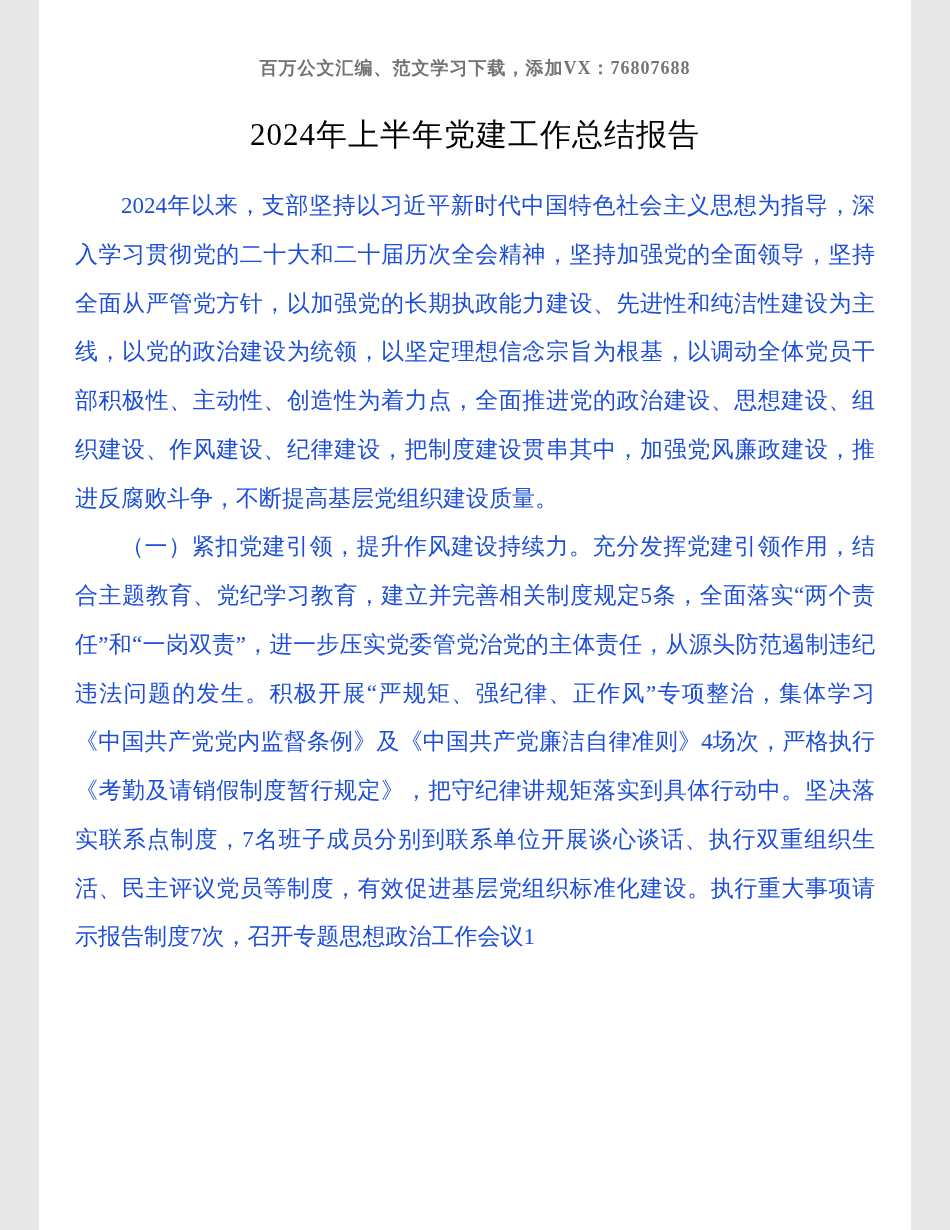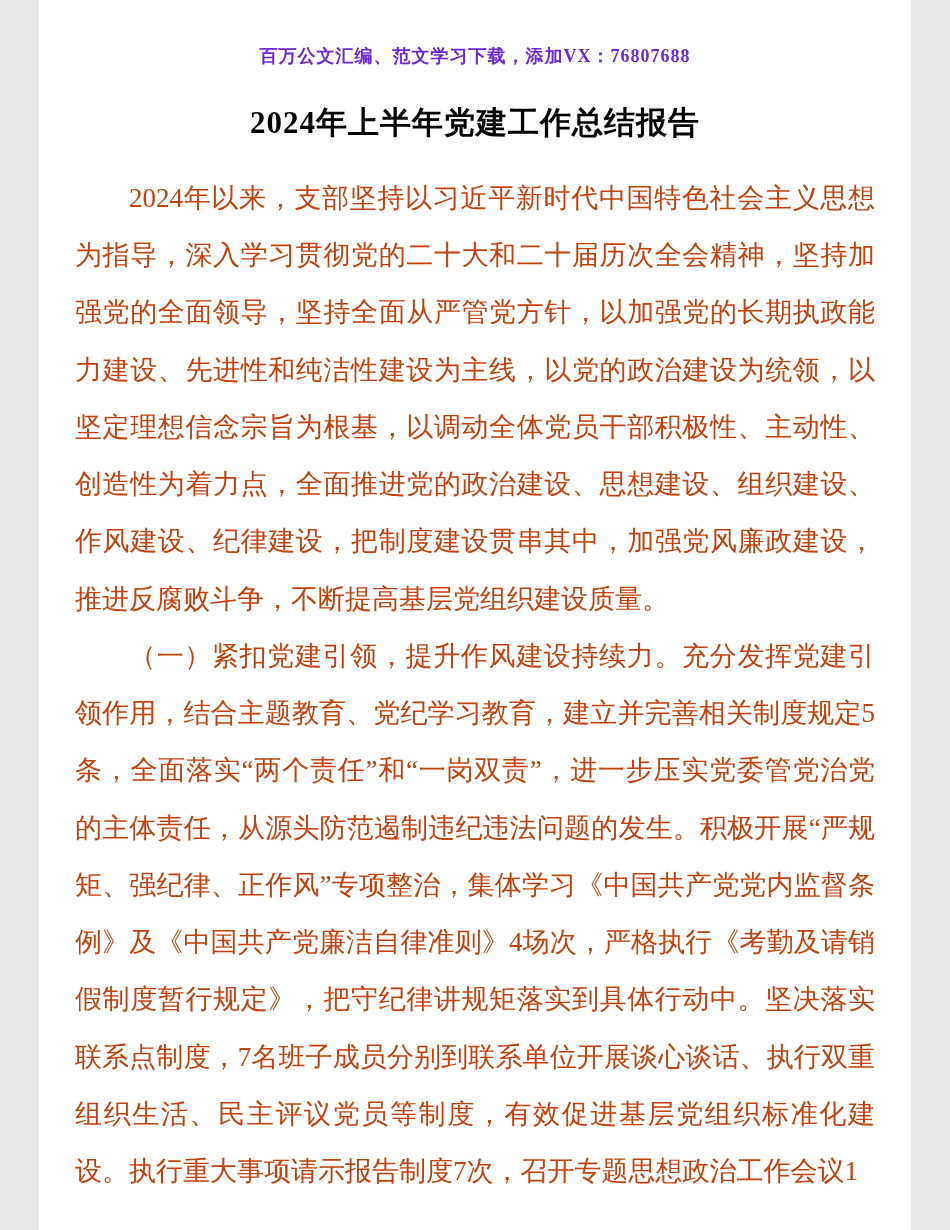--- a/index.html
+++ b/index.html
@@ -18,38 +18,38 @@
   }
   .page {
     width: 872px;
     height: 1230px;
     margin: 0 auto;
     background: #ffffff;
     box-sizing: border-box;
     padding: 44px 36px 40px 36px;
   }
   .notice {
-    color: #6d28d9;
+    color: #737373;
     font-size: 18px;
     font-weight: bold;
     text-align: center;
     letter-spacing: 1px;
-    margin: 0 0 34px 0;
+    margin: 12px 0 34px 0;
   }
   .doc-title {
     color: #000000;
     font-size: 31px;
-    font-weight: bold;
+    font-weight: normal;
     text-align: center;
     margin: 0 0 26px 0;
     letter-spacing: 1px;
   }
   .para {
-    color: #c2410c;
-    font-size: 27px;
+    color: #1d4ed8;
+    font-size: 23px;
     line-height: 2.12;
     text-align: justify;
     text-justify: inter-ideograph;
     text-indent: 2em;
     margin: 0;
     word-break: break-all;
   }
   .section-heading {
     margin-top: 2px;
     margin-bottom: 2px;

